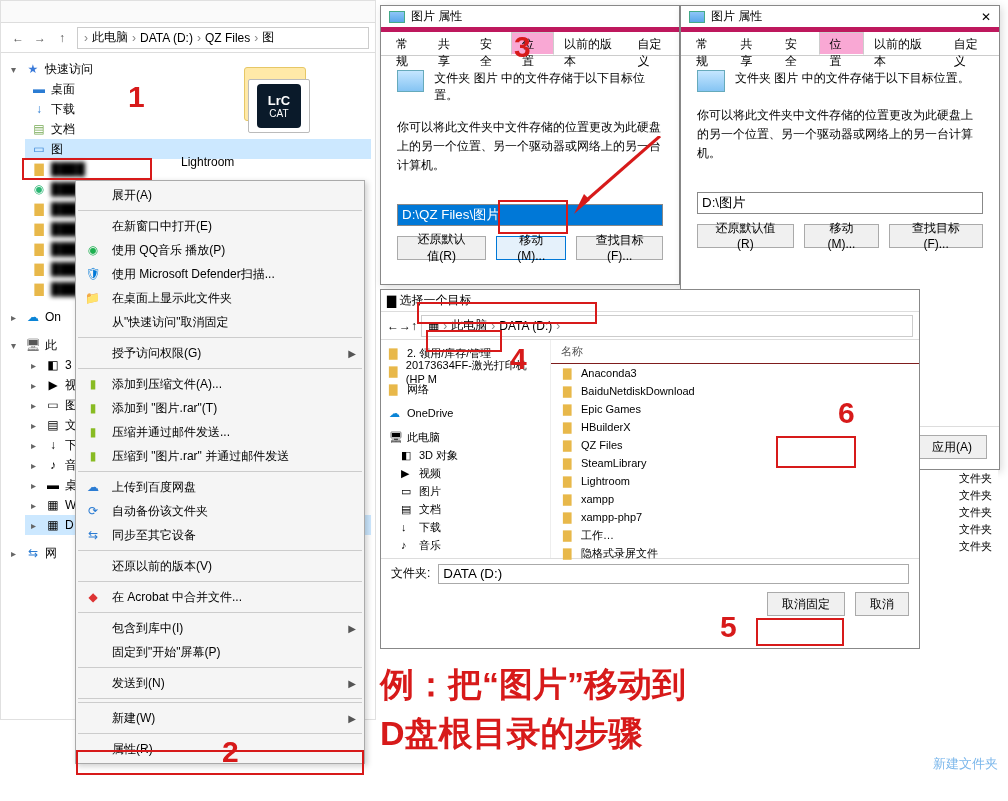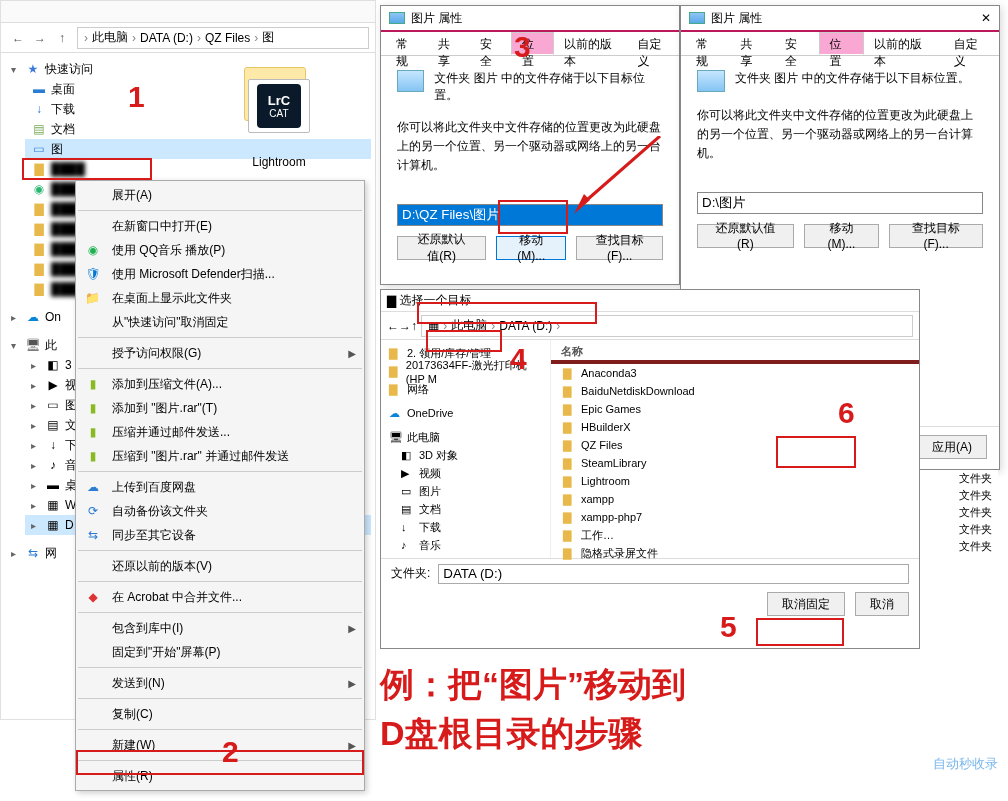--- a/index.html
+++ b/index.html
@@ -15,35 +15,35 @@
   .explorer-body { display: flex; height: calc(100% - 52px); }
   .sidebar { width: 100%; padding: 6px 4px; }
   .tree-item { display: flex; align-items: center; height: 20px; padding-left: 6px; cursor: pointer; }
   .tree-item .twisty { width: 14px; color:#666; font-size:10px; }
   .tree-item .ico { width: 16px; height: 16px; margin-right: 4px; display:inline-flex; align-items:center; justify-content:center; }
   .tree-item.selected { background: #cce8ff; }
   .tree-sub { padding-left: 20px; }
   .ql-star { color:#3a7ad9; }
 
   .content-area { position:absolute; left:180px; top:56px; width:196px; }
-  .folder-thumb { text-align:center; }
+  .folder-thumb { text-align:left; }
   .folder-thumb .thumb { width:86px; height:86px; margin: 8px auto 4px; position:relative; }
   .thumb-back { position:absolute; left:8px; top:2px; width:62px;height:54px; background:#ffe9a8; border:1px solid #e6c766; border-radius:3px; }
   .thumb-front { position:absolute; left:12px; top:14px; width:62px;height:54px; background:#fff; border:1px solid #bbb; border-radius:2px; display:flex; align-items:center; justify-content:center; }
   .lrc-badge { width:44px; height:44px; background:#0a1a2a; color:#fff; border-radius:4px; display:flex; flex-direction:column; align-items:center; justify-content:center; font-size:10px; }
   .lrc-badge .lrc { font-weight:bold; font-size:13px; }
 
   .context-menu { position:absolute; left:75px; top:180px; width:290px; background:#f5f5f5; border:1px solid #aaa; box-shadow:2px 2px 6px rgba(0,0,0,.2); padding:2px 0; }
   .context-menu .mi { display:flex; align-items:center; height:24px; padding-left:36px; position:relative; }
   .context-menu .mi .mico { position:absolute; left:8px; width:18px; height:18px; display:flex; align-items:center; justify-content:center; }
   .context-menu .sep { height:1px; background:#ccc; margin:3px 2px; }
   .context-menu .mi .arrow { position:absolute; right:8px; color:#555; font-size:10px; }
 
   .dialog { position:absolute; background:#fff; border:1px solid #888; box-shadow:2px 2px 8px rgba(0,0,0,.15); }
-  .dlg-title { height:26px; background:#fff; display:flex; align-items:center; padding:0 8px; font-size:12px; border-bottom:2px solid #be185d; }
+  .dlg-title { height:26px; background:#fff; display:flex; align-items:center; padding:0 8px; font-size:12px; border-bottom:5px solid #be185d; }
   .dlg-title .pic-ico { width:16px; height:12px; margin-right:6px; background:linear-gradient(#8ec5f7,#5aa8e8); border:1px solid #4a8; display:inline-block; }
   .dlg-tabs { display:flex; border-bottom:1px solid #ccc; padding-left:4px; height:24px; }
   .dlg-tabs .tab { padding:3px 10px; border:1px solid transparent; margin-right:-1px; }
   .dlg-tabs .tab.active { border:1px solid #ccc; border-bottom:1px solid #fff; background:#f9a8d4; }
   .dlg-body { padding:14px 16px 10px; font-size:12px; }
   .dlg-info-row { display:flex; align-items:flex-start; margin-bottom:10px; }
   .dlg-info-row .pic-ico2 { width:28px; height:22px; margin-right:10px; background:linear-gradient(#c5e6ff,#85c4f3); border:1px solid #6ab; }
   .dlg-desc { margin:14px 0 28px; line-height:1.6; }
   .path-input { width:100%; border:1px solid #888; height:22px; padding:2px 4px; margin-bottom:10px; }
   .path-input.sel { background:#0078d7; color:#fff; }
@@ -56,21 +56,21 @@
   .picker-title { height:22px; display:flex; align-items:center; padding:0 6px; font-size:12px; border-bottom:1px solid #ddd; }
   .picker-nav { height:28px; display:flex; align-items:center; padding:0 6px; border-bottom:1px solid #ddd; }
   .picker-tool { height:26px; display:flex; align-items:center; padding:0 6px; border-bottom:1px solid #eee; gap:8px; }
   .mini-btn { border:1px solid #ccc; padding:2px 8px; background:#fafafa; }
   .picker-body { display:flex; height:218px; }
   .picker-left { width:170px; border-right:1px solid #eee; padding:4px 2px; overflow:hidden; }
   .picker-right { flex:1; padding:4px 0; }
   .picker-left .titem, .picker-right .fitem { display:flex; align-items:center; height:18px; padding-left:6px; font-size:11px; }
   .picker-left .titem.bold { font-weight:normal; color:#000; }
   .picker-left .titem .ico, .picker-right .fitem .ico { width:14px; margin-right:4px; }
-  .picker-right-head { height:20px; border-bottom:4px solid #7f1d1d; padding-left:10px; font-size:11px; color:#555;font-weight:bold; }
+  .picker-right-head { height:20px; border-bottom:1px solid #7f1d1d; padding-left:10px; font-size:11px; color:#555; }
   .picker-right .fitem { padding-left:12px; }
   .fold-ico { color:#e8b84a; }
   .picker-bottom { display:flex; align-items:center; height:30px; padding:0 10px; gap:8px; border-top:1px solid #ddd; }
   .picker-bottom input { flex:1; border:1px solid #aaa; height:20px; padding:0 4px; }
   .picker-footer { display:flex; justify-content:flex-end; gap:10px; padding:4px 10px 8px; }
 
   .annot { position:absolute; color:#d71a1a; font-weight:bold; pointer-events:none; }
   .annot.big { font-size:30px; }
   .annot-box { position:absolute; border:2px solid #d71a1a; pointer-events:none; }
   .annot-arrow { position:absolute; pointer-events:none; }
@@ -309,23 +309,20 @@
     </div>
   <div class="mi">
       <span>固定到"开始"屏幕(P)</span>
     </div>
   <div class="sep"></div>
   <div class="mi">
       <span>发送到(N)</span>
       <span class="arrow">▶</span>
     </div>
   <div class="sep"></div>
-  <div class="mi">
-      <span>复制(C)</span>
-    </div>
   <div class="sep"></div>
   <div class="mi">
       <span>新建(W)</span>
       <span class="arrow">▶</span>
     </div>
   <div class="sep"></div>
   <div class="mi">
       <span>属性(R)</span>
     </div>
 </div>
@@ -564,13 +561,13 @@
 <div class="annot-box" style="left:426px; top:330px; width:76px; height:22px;"></div>
 
 <div class="annot big" style="left:720px; top:610px;">5</div>
 <div class="annot-box" style="left:756px; top:618px; width:88px; height:28px;"></div>
 
 <div class="annot big" style="left:838px; top:396px;">6</div>
 <div class="annot-box" style="left:776px; top:436px; width:80px; height:32px;"></div>
 
 <div class="main-caption" style="white-space:pre-line">例：把“图片”移动到
 D盘根目录的步骤</div>
-<div class="watermark">自动秒收录</div>
+<div class="watermark">新建文件夹</div>
 
 </body></html>

